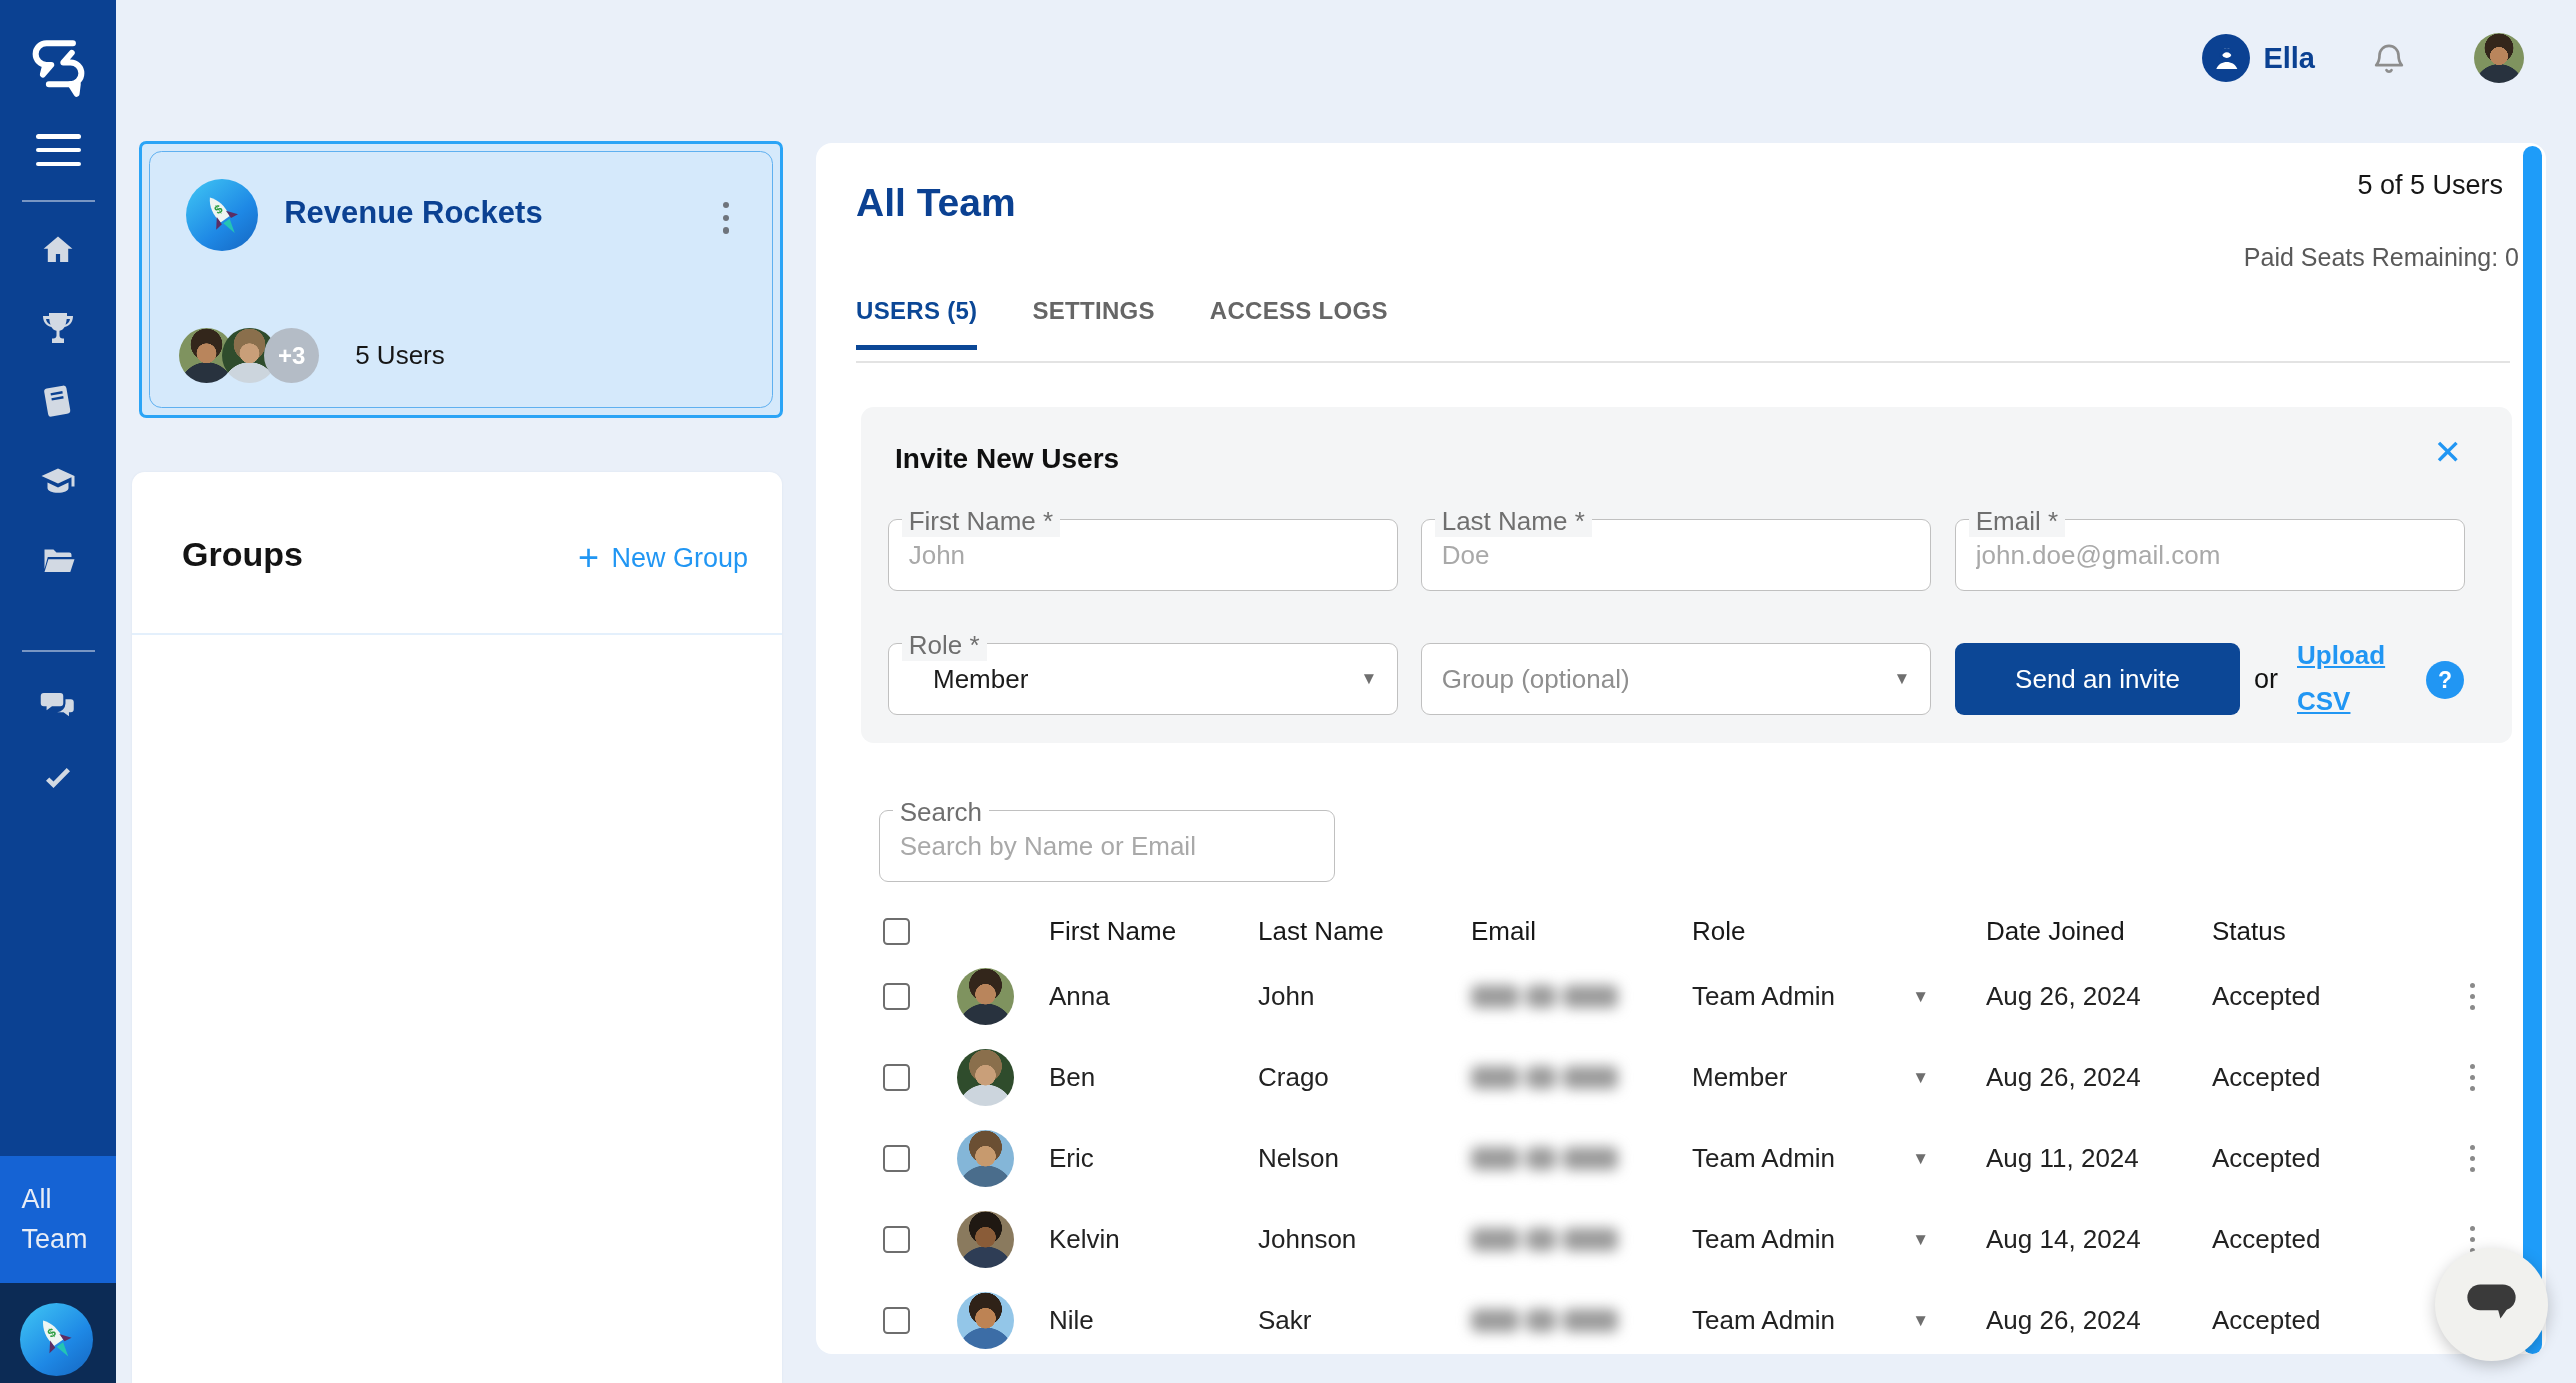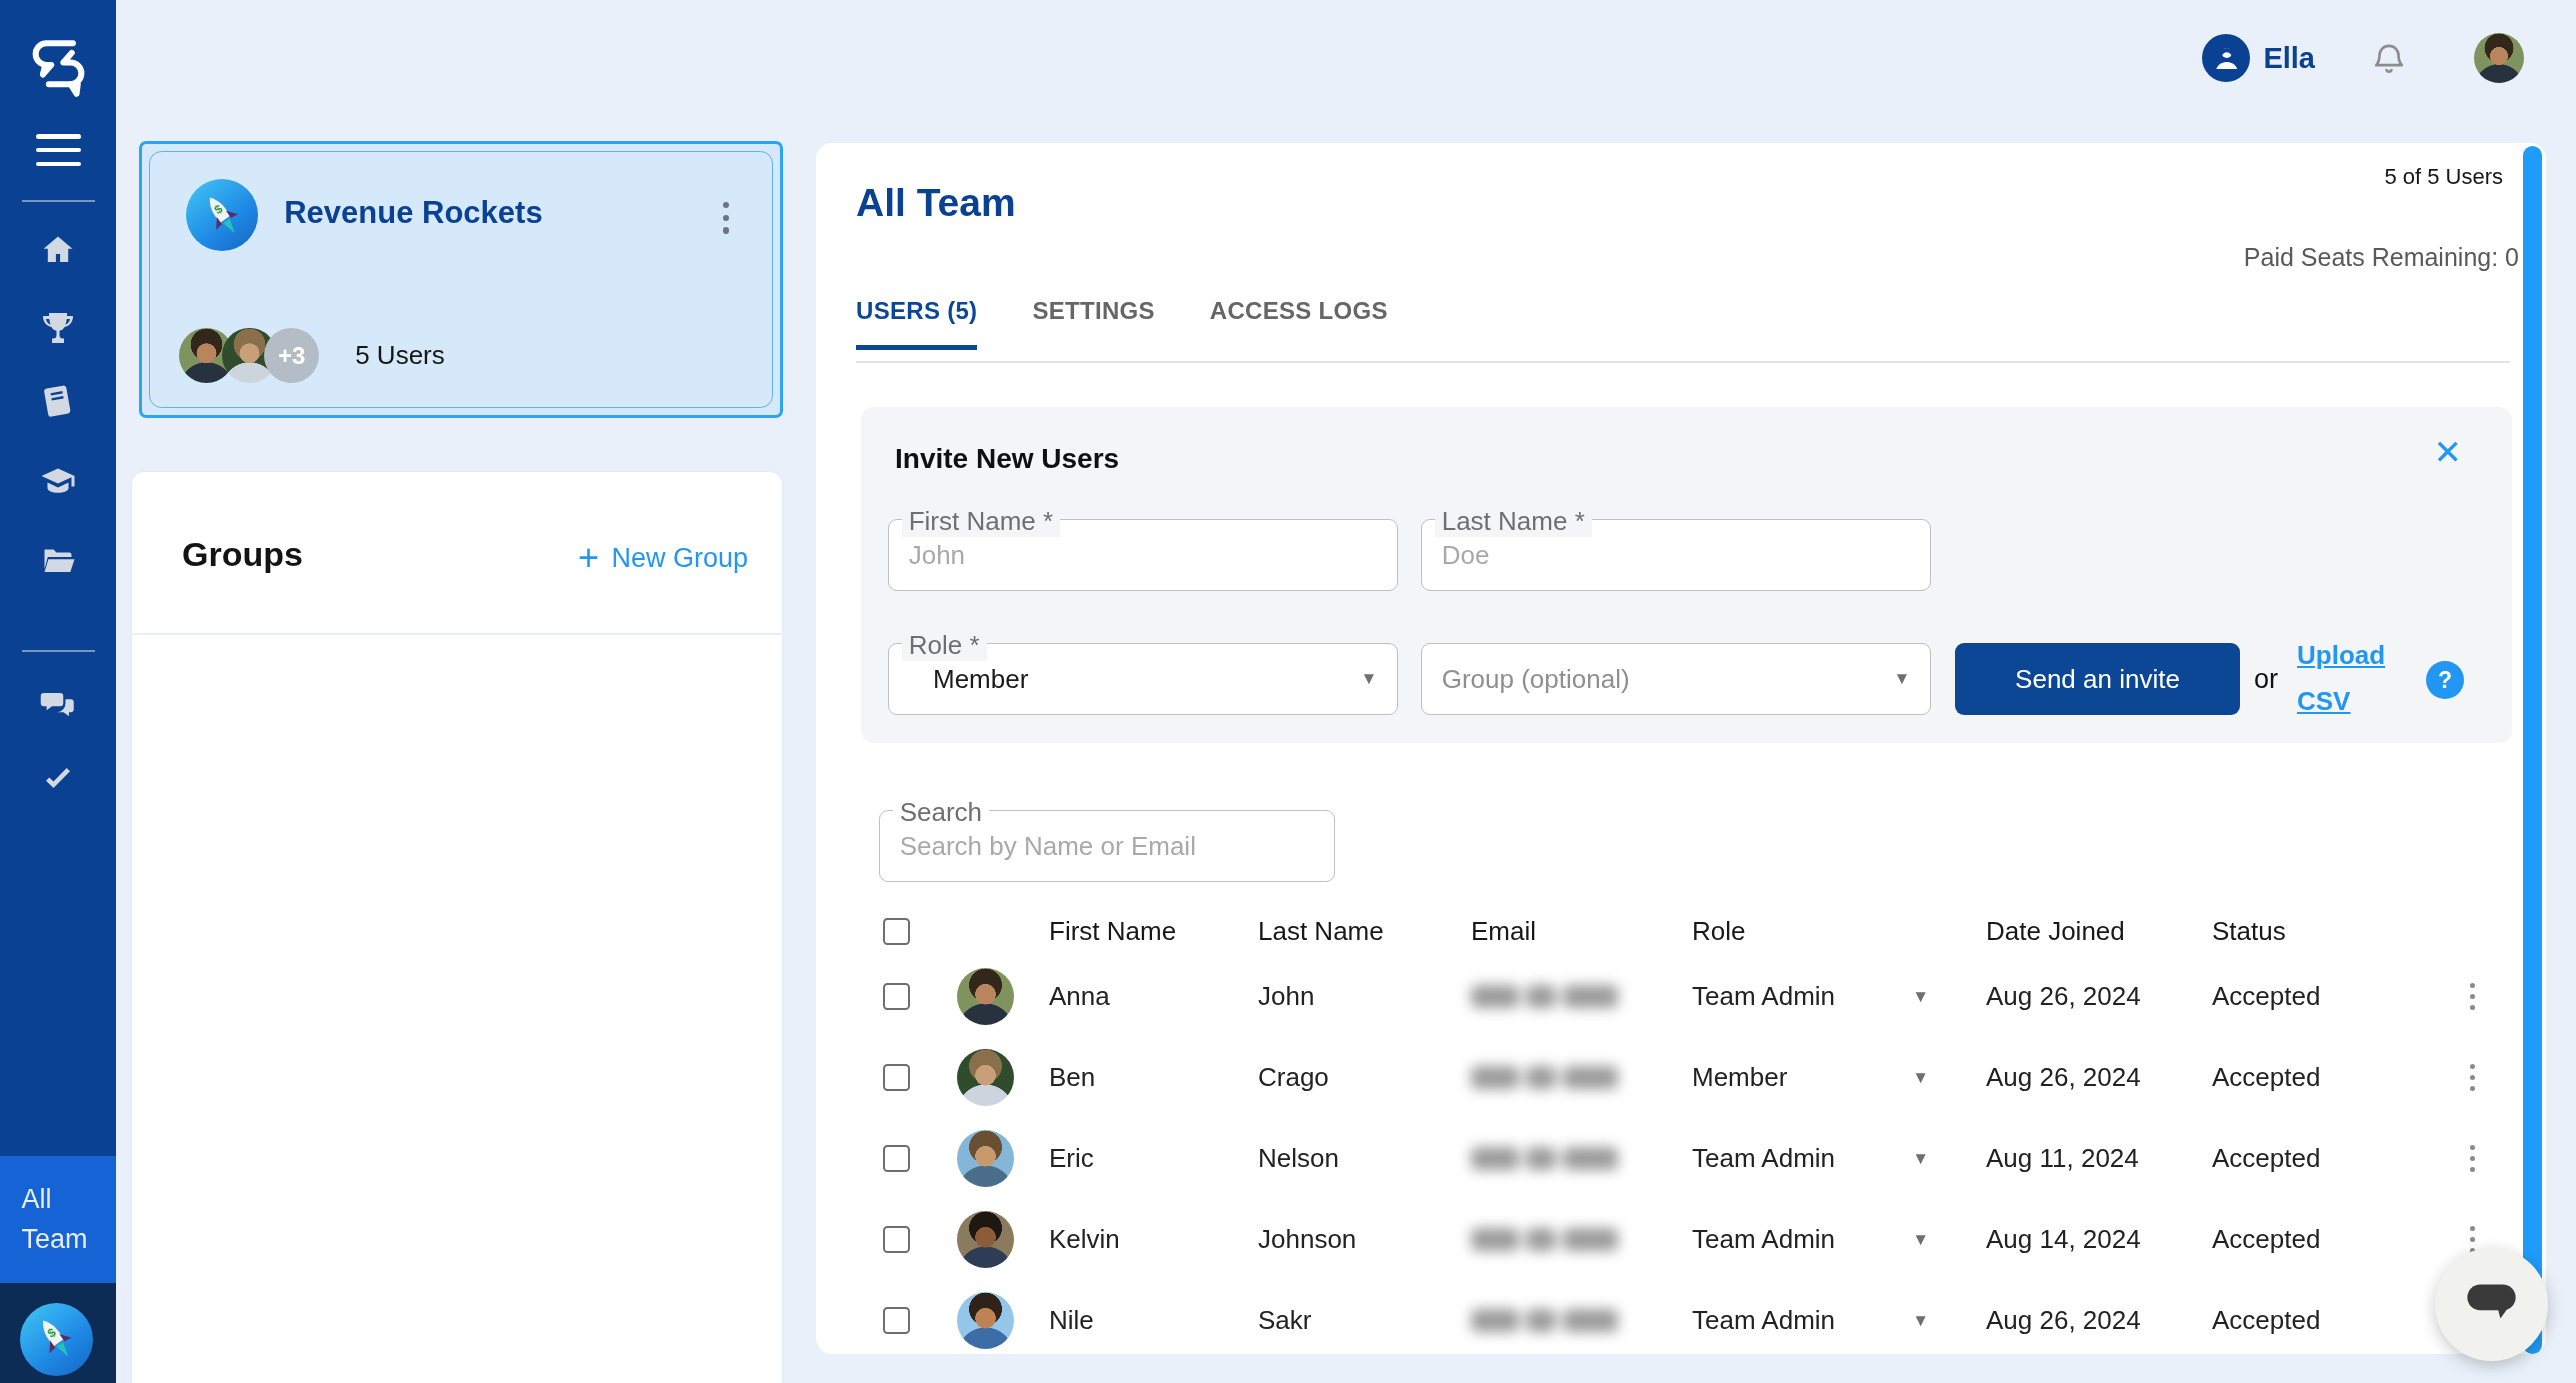--- a/index.html
+++ b/index.html
@@ -61,21 +61,21 @@
   
   .groups { position:absolute; left:132px; top:452px; width:650px; height:944px; background:#fff; border-radius:12.5px; box-shadow:0 0.9px 2.7px rgba(30,60,120,.06);margin-top:20px; }
   .groups-title { position:absolute; left:50px; top:63px; font-size:34px; font-weight:bold; color:#141414; }
   .new-group { position:absolute; right:34px; top:68px; display:flex; align-items:center; gap:12.5px; background:none; border:none; color:#2196F3; font-size:27px; cursor:pointer; font-family:inherit; }
   .new-group .plus { font-size:36px; font-weight:300; line-height:1; }
   .groups-div { position:absolute; left:0; right:0; top:161px; height:1.8px; background:#E4F0FC; }
 
   
   .main { position:absolute; left:816px; top:143px; width:1730px; height:1211px; background:#fff; border-radius:16px; }
   .mtitle { position:absolute; left:40px; top:38px; font-size:39px; font-weight:bold; color:#0B4192; }
-  .stat1 { position:absolute; right:43px; top:21px; font-size:22px; color:#161616; }
+  .stat1 { position:absolute; right:43px; top:27px; font-size:27px; color:#161616; }
   .stat2 { position:absolute; right:27px; top:100px; font-size:25px; color:#595959; }
   .tabs { position:absolute; left:40px; top:154px; display:flex; gap:55px; }
   .tab { font-size:24px; font-weight:bold; color:#666; background:none; border:none; padding:0 0 25px; position:relative; cursor:pointer; font-family:inherit; letter-spacing:0.3px; }
   .tab.active { color:#0B4796;text-align:right; }
   .tab.active::after { content:""; position:absolute; left:0; right:0; bottom:0; height:5.4px; background:#0B4796; }
   .tabline { position:absolute; left:40px; right:36px; top:218px; height:1.8px; background:#E3E3E3; }
 
   
   .invite { position:absolute; left:45px; top:264px; width:1651px; height:336px; background:#F4F5F6; border-radius:12.5px; }
   .inv-title { position:absolute; left:34px; top:36px; font-size:28px; font-weight:bold; color:#101010; }
@@ -275,20 +275,24 @@
     <button class="inv-close">✕</button>
 
     <div class="ffield f-first">
       <span class="flabel">First Name *</span>
       <input class="fin" placeholder="John" style="">
     </div>
     <div class="ffield f-last">
       <span class="flabel">Last Name *</span>
       <input class="fin" placeholder="Doe" style="">
     </div>
+    <div class="ffield f-email">
+      <span class="flabel">Email *</span>
+      <input class="fin" placeholder="john.doe@gmail.com" style="">
+    </div>
 
     <div class="ffield sel f-role">
       <span class="flabel">Role *</span>
       <span class="val">Member</span>
       <span class="dd">▼</span>
     </div>
     <div class="ffield sel placeholder f-group">
       <span class="val">Group (optional)</span>
       <span class="dd">▼</span>
     </div>

